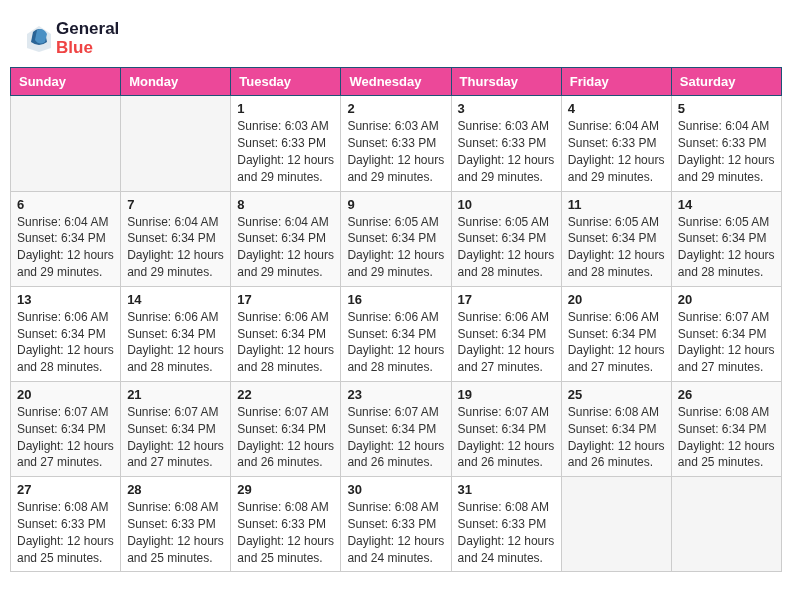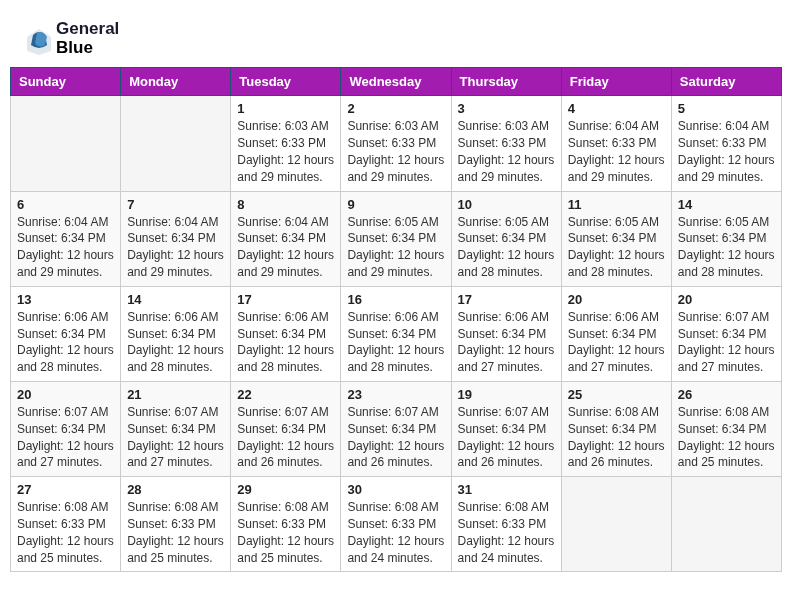--- a/index.html
+++ b/index.html
@@ -33,21 +33,21 @@
     .location {
       font-size: 15px;
       color: #333;
     }
     .calendar {
       width: 100%;
       border-collapse: collapse;
       margin-top: 5px;
     }
     .calendar th {
-      background-color: #a21caf;
+      background-color: #ec4899;
       color: white;
       text-align: left;
       padding: 6px 8px;
       font-size: 13px;
       font-weight: bold;
       border: 1px solid #1e5276;
     }
     .calendar td {
       vertical-align: top;
       border: 1px solid #ccc;
@@ -69,39 +69,39 @@
     .day-info {
       font-size: 12px;
       color: #333;
       line-height: 1.4;
     }
     .empty-cell {
       background: #f5f5f5 !important;
     }
     .logo-wrapper {
       display: flex;
-      align-items: flex-end;
+      align-items: center;
     }
     .logo-svg {
       margin-right: 3px;
     }
   </style>
 </head>
 <body>
 
 <div class="header">
   <div class="logo-wrapper">
     <svg class="logo-svg" width="28" height="30" viewBox="0 0 28 30">
       <polygon points="14,2 26,10 26,24 14,28 2,24 2,10" fill="#2a6496" opacity="0.15"></polygon>
       <path d="M8,8 Q14,2 20,8 L22,18 Q14,24 6,18 Z" fill="#2a6496"></path>
       <path d="M12,6 Q18,3 22,10 L20,18 Q14,22 10,16 Z" fill="#4a90c4"></path>
     </svg>
     <div class="logo-text">
       <span style="font-size:17px;font-weight:bold;color:#1a1a2e;line-height:1.1;">General</span>
-      <span style="font-size:17px;font-weight:bold;color:#000000;line-height:1.1;">Blue</span>
+      <span style="font-size:17px;font-weight:bold;color:#ef4444;line-height:1.1;">Blue</span>
     </div>
   </div>
 </div>
 
 <table class="calendar">
   <thead>
     <tr>
     <th>Sunday</th>
         <th>Monday</th>
         <th>Tuesday</th>

